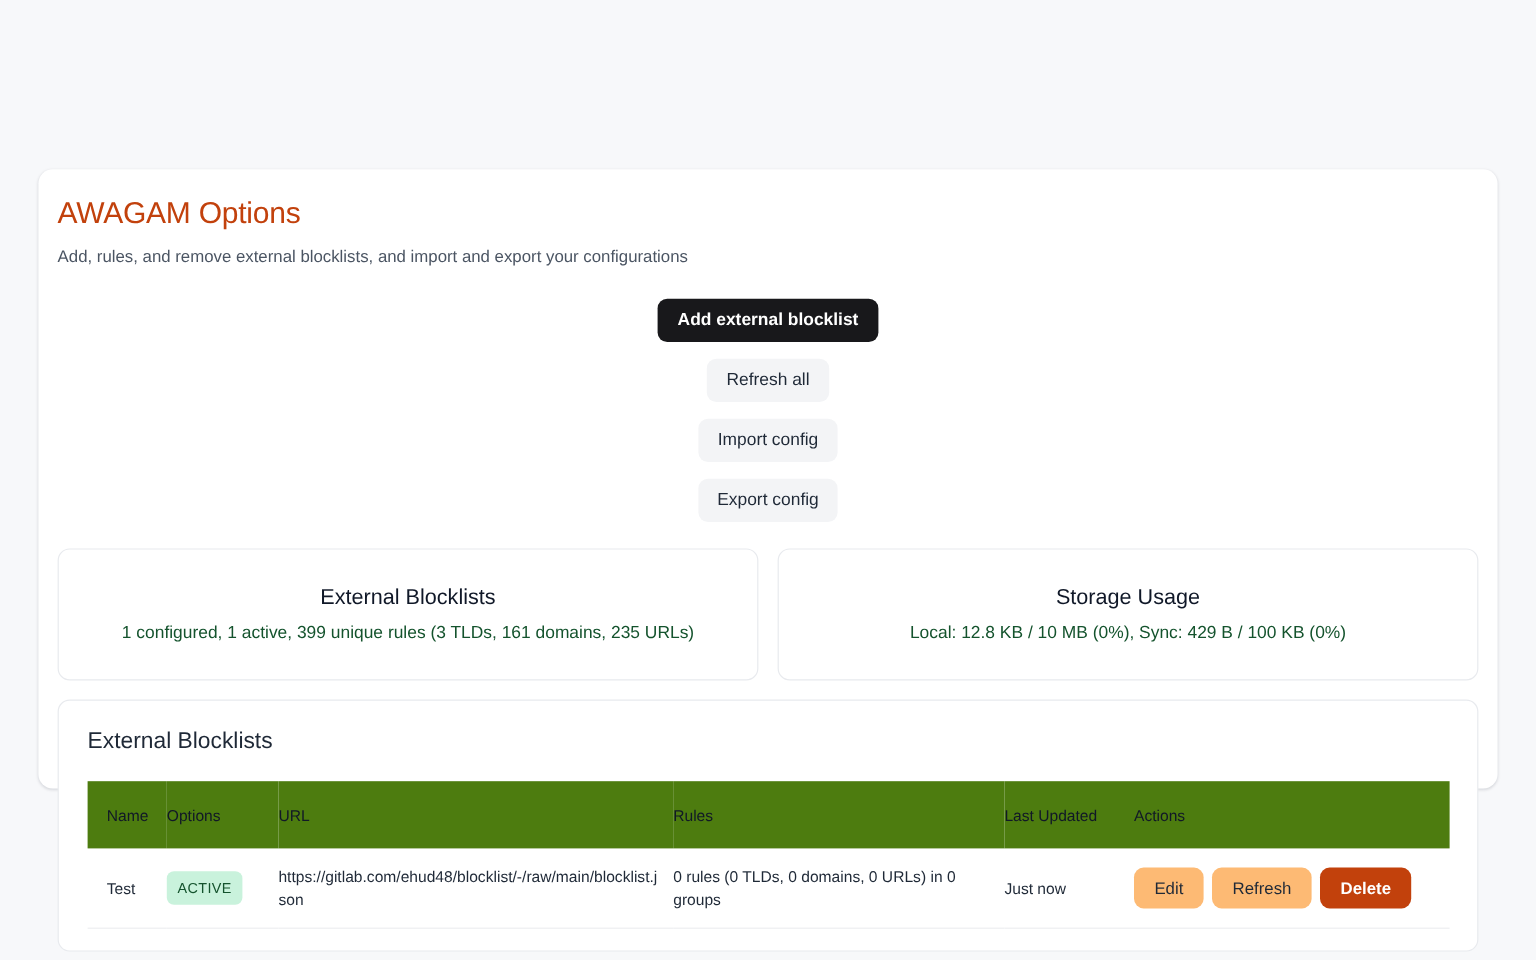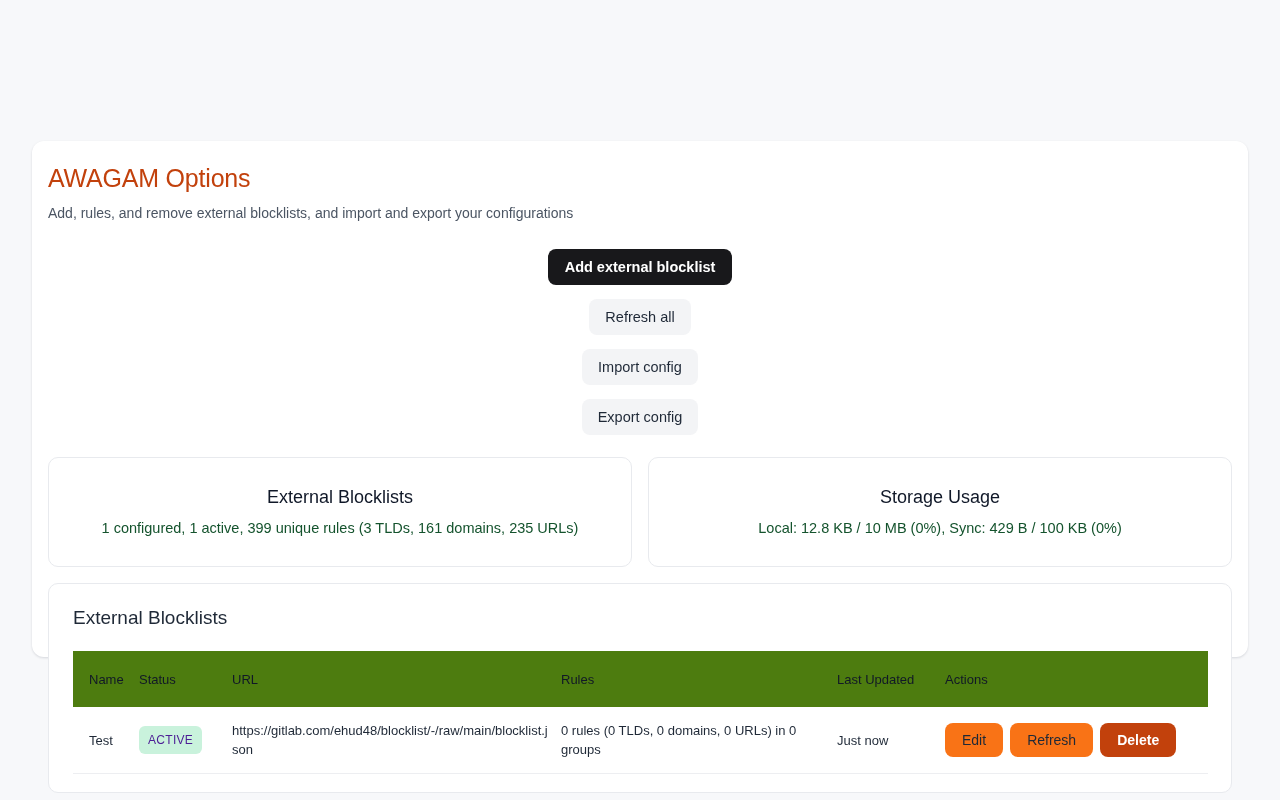--- a/index.html
+++ b/index.html
@@ -174,21 +174,21 @@
   col.c-updated { width: 108px; }
   col.c-actions { width: 263px; }
 
   .col-url-cell { color: #1f2937; word-break: break-all; }
   .col-rules-cell { color: #1f2937; }
   .col-updated-cell { color: #4b5563; }
 
   .badge {
     display: inline-block;
     background: #c9f2dc;
-    color: #4c1d95;
+    color: #14532d;
     font-size: 12px;
     line-height: 14px;
     letter-spacing: 0.3px;
     padding: 7px 9px;
     border-radius: 6px;
     font-weight: normal;
     white-space: nowrap;
   }
 
   .row-actions {
@@ -200,21 +200,21 @@
     height: 34px;
     line-height: 34px;
     border: none;
     border-radius: 8px;
     font-family: "Liberation Sans", sans-serif;
     font-size: 14px;
     padding: 0 17px;
     cursor: pointer;
     white-space: nowrap;
   }
-  .btn-sm.light { background: #f97316; color: #1f2937; }
+  .btn-sm.light { background: #fdba74; color: #1f2937; }
   .btn-sm.dark  { background: #c2410c; color: #ffffff; font-weight: bold; }
 </style>
 </head>
 <body>
 
 <div class="page">
 
   <div class="panel">
     <div class="panel-inner">
 
@@ -248,21 +248,21 @@
             <col class="c-name">
             <col class="c-status">
             <col class="c-url">
             <col class="c-rules">
             <col class="c-updated">
             <col class="c-actions">
           </colgroup>
           <thead>
             <tr>
               <th>Name</th>
-              <th>Status</th>
+              <th>Options</th>
               <th>URL</th>
               <th>Rules</th>
               <th>Last Updated</th>
               <th>Actions</th>
             </tr>
           </thead>
           <tbody>
             <tr>
               <td class="col-name-cell">Test</td>
               <td>

